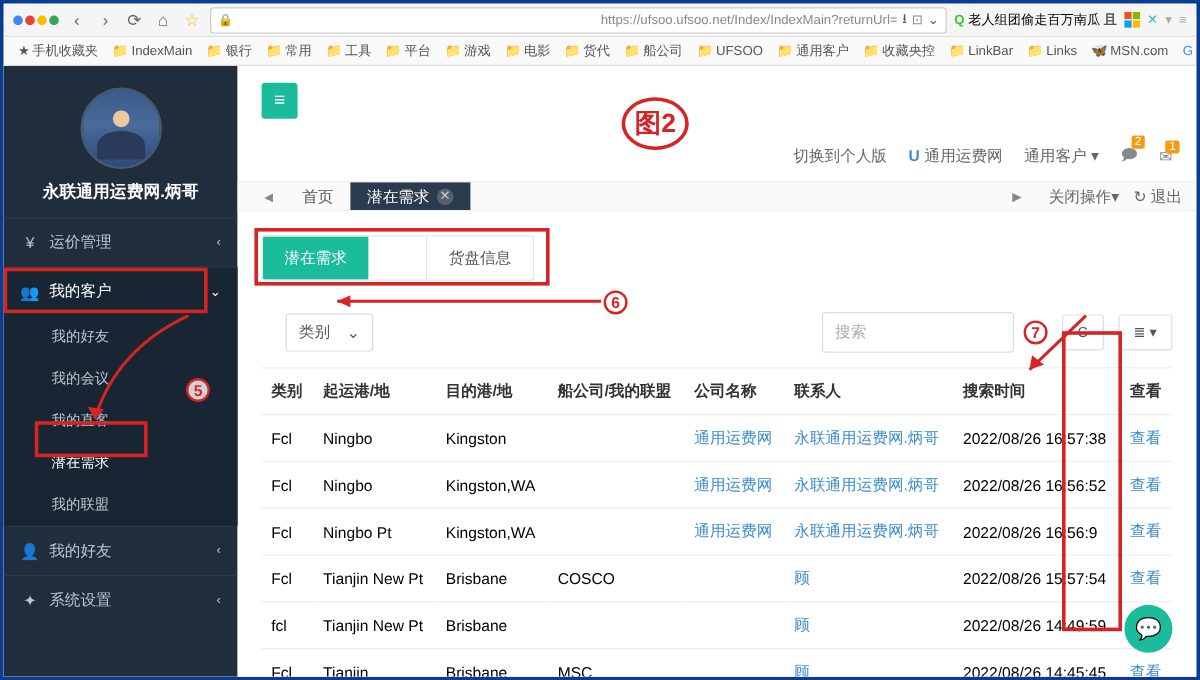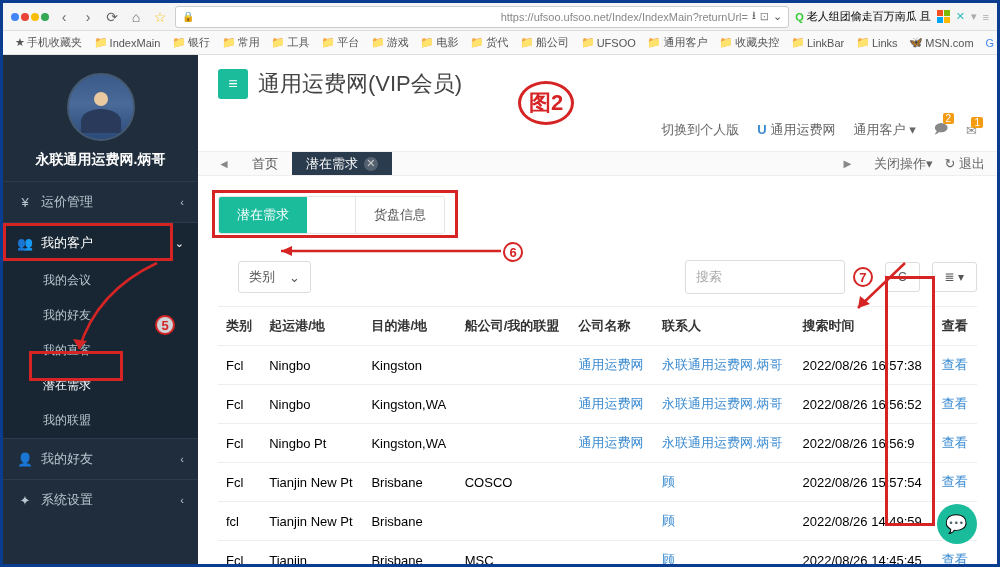--- a/index.html
+++ b/index.html
@@ -217,22 +217,22 @@
     </div>
 
     <div class="menu-group" style="position:relative">
       <div class="menu-item active">
         <span class="menu-icon">👥</span>
         <span>我的客户</span>
         <span class="chev">⌄</span>
       </div>
       <div class="red-box" style="left:0;top:0;width:170px;height:38px"></div>
       <div class="submenu">
+        <div class="sub-item">我的好友</div>
         <div class="sub-item">我的会议</div>
-        <div class="sub-item">我的好友</div>
         <div class="sub-item">我的直客</div>
         <div class="sub-item highlight" style="position:relative">潜在需求</div>
         <div class="sub-item">我的联盟</div>
       </div>
       <div class="red-box" style="left:26px;top:128px;width:94px;height:30px"></div>
       <div class="circle-num" style="left:152px;top:92px">5</div>
       <svg class="arrow-svg" style="left:64px;top:38px" width="100" height="100">
         <path d="M90 2 Q 30 30 12 88" stroke="#d62424" stroke-width="2.5" fill="none"></path>
         <polygon points="12,88 6,78 20,80" fill="#d62424"></polygon>
       </svg>
@@ -252,21 +252,20 @@
         <span>系统设置</span>
         <span class="chev">‹</span>
       </div>
     </div>
   </div>
 
   <div class="main">
     <div class="app-header" style="position:relative">
       <div class="app-title">
         <div class="hamburger">≡</div>
-        <span class="app-title-text">通用运费网(VIP会员)</span>
       </div>
       <div class="big-circle" style="left:320px;top:26px">图2</div>
       <div class="header-right">
         <span>切换到个人版</span>
         <span><span class="u-logo">U</span><span>通用运费网</span></span>
         <span>通用客户 ▾</span>
         <span class="badge-wrap" style="color:#888">🗩<span class="badge">2</span></span>
         <span class="badge-wrap" style="color:#888">✉<span class="badge">1</span></span>
       </div>
     </div>

